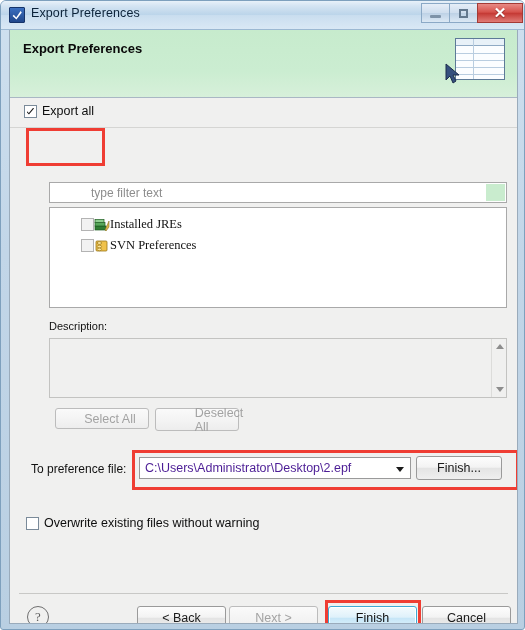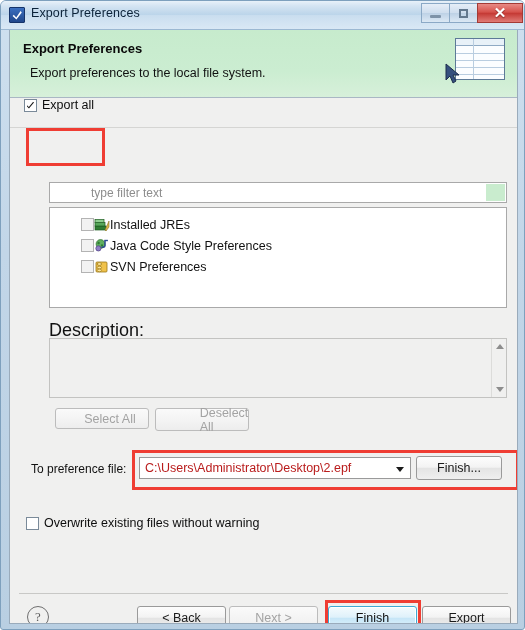--- a/index.html
+++ b/index.html
@@ -171,21 +171,21 @@
   .arrow-cursor {
     position: absolute;
     left: 0px; top: 27px;
     width: 0; height: 0;
   }
   .arrow-cursor svg { display:block; }
 
   
   .exportall-row {
     position: absolute;
-    left: 14px; top: 68px;
+    left: 14px; top: 74px;
     display: flex;
     align-items: center;
     gap: 5px;
   }
   .cbox {
     width: 13px; height: 13px;
     background: #ffffff;
     border: 1px solid #7a8a99;
     box-sizing: border-box;
     position: relative;
@@ -239,37 +239,38 @@
     background: #ffffff;
     border: 1px solid #a9a9a9;
     box-sizing: border-box;
     padding-top: 6px;
   }
   .tree-row {
     height: 21px;
     display: flex;
     align-items: center;
     padding-left: 31px;
+    font-family: Liberation Serif, serif;
   }
   .tcb {
     width: 13px; height: 13px;
     background: #f2f2f2;
     border: 1px solid #b3b3b3;
     box-sizing: border-box;
     flex: none;
   }
   .ticon { width: 16px; height: 16px; flex: none; position: relative; }
   .ticon svg { display:block; }
   .trow-label { font-size: 12.5px; color: #111; white-space: nowrap; }
 
   
   .desc-label {
     position: absolute;
     left: 39px; top: 290px;
-    font-size: 18px;
+    font-size: 11px;
     color: #111;
   }
   .desc-box {
     position: absolute;
     left: 39px; top: 308px;
     width: 458px; height: 60px;
     background: #f0f0ef;
     border: 1px solid #c3c3c1;
     box-sizing: border-box;
   }
@@ -302,21 +303,21 @@
     align-items: center;
     justify-content: center;
     box-sizing: border-box;
     font-family: "Liberation Sans", sans-serif;
     cursor: default;
   }
   .btn.disabled { color: #a3a3a3; border-color: #bcbcbc;
     background: linear-gradient(to bottom, #fafafa 0%, #f4f4f4 50%, #ededed 100%); }
 
   .btn-selall { position:absolute; left: 45px; top: 378px; width: 94px; height: 21px; padding-left: 16px; }
-  .btn-deselall { position:absolute; left: 145px; top: 378px; width: 94px; height: 23px; padding-left: 44px; }
+  .btn-deselall { position:absolute; left: 145px; top: 378px; width: 84px; height: 23px; padding-left: 44px; }
 
   
   .pref-label {
     position: absolute;
     left: 21px; top: 432px;
     font-size: 12px;
     color: #111;
     white-space: nowrap;
   }
   .combo {
@@ -324,21 +325,21 @@
     left: 129px; top: 427px;
     width: 272px; height: 22px;
     background: #ffffff;
     border: 1px solid #9a9a9a;
     box-sizing: border-box;
   }
   .combo-text {
     position: absolute;
     left: 5px; top: 3px;
     font-size: 12.5px;
-    color: #b91c1c;
+    color: #4c1d95;
     white-space: nowrap;
   }
   .combo-arrow {
     position: absolute;
     right: 6px; top: 9px;
     width: 0; height: 0;
     border-left: 4px solid transparent;
     border-right: 4px solid transparent;
     border-top: 5px solid #1a1a1a;
   }
@@ -409,21 +410,20 @@
       <div class="wbtn close">
         <span class="x">✕</span>
       </div>
     </div>
   </div>
 
   <div class="client">
 
     <div class="banner">
       <div class="banner-title">Export Preferences</div>
-      <div class="banner-sub">Export preferences to the local file system.</div>
 
       <div class="banner-art">
         <div class="sheet">
           <div class="hdr"></div>
           <div class="hl" style="top:14px"></div>
           <div class="hl" style="top:21px"></div>
           <div class="hl" style="top:28px"></div>
           <div class="hl" style="top:35px"></div>
           <div class="vl" style="left:17px"></div>
         </div>
@@ -455,35 +455,20 @@
           <svg width="16" height="16" viewBox="0 0 16 16">
             <rect x="1" y="9" width="11" height="4" fill="#2f7d32" stroke="#1d5c20" stroke-width="0.7"></rect>
             <rect x="1" y="5.5" width="10" height="3.5" fill="#57a85a" stroke="#1d5c20" stroke-width="0.7"></rect>
             <rect x="1" y="2.5" width="9" height="3" fill="#8fcf90" stroke="#1d5c20" stroke-width="0.7"></rect>
             <polygon points="11,13 15,4 15,10 12,14" fill="#d9b84a" stroke="#8b7222" stroke-width="0.6"></polygon>
           </svg>
         </span>
         <span class="trow-label">Installed JREs</span>
       </div>
 
-      <div class="tree-row">
-        <div class="tcb"></div>
-        <span class="ticon">
-          <svg width="16" height="16" viewBox="0 0 16 16">
-            <circle cx="6.5" cy="6" r="4.4" fill="#5fb05f" stroke="#2c6b2c" stroke-width="0.7"></circle>
-            <circle cx="4.6" cy="5" r="1.2" fill="#2f7d32"></circle>
-            <circle cx="8" cy="7.4" r="1.1" fill="#2f7d32"></circle>
-            <circle cx="4.4" cy="10.4" r="2.6" fill="#8f7fc4" stroke="#4d3f84" stroke-width="0.7"></circle>
-            <path d="M11 2.5 L11 8.4" stroke="#2b4a8f" stroke-width="1.5" fill="none"></path>
-            <path d="M11 8.4 q-1.8 1.6 -3.4 .4" stroke="#2b4a8f" stroke-width="1.5" fill="none"></path>
-            <rect x="10.3" y="1.8" width="3.6" height="1.4" fill="#2b4a8f"></rect>
-          </svg>
-        </span>
-        <span class="trow-label">Java Code Style Preferences</span>
-      </div>
 
 
       <div class="tree-row">
         <div class="tcb"></div>
         <span class="ticon">
           <svg width="16" height="16" viewBox="0 0 16 16">
             <rect x="2" y="3" width="11" height="10" rx="1" fill="#f0c24b" stroke="#9b7716" stroke-width="0.8"></rect>
             <ellipse cx="5.4" cy="5" rx="2.2" ry="1.4" fill="#fbe49a" stroke="#9b7716" stroke-width="0.7"></ellipse>
             <ellipse cx="5.4" cy="8.6" rx="2.2" ry="1.4" fill="#fbe49a" stroke="#9b7716" stroke-width="0.7"></ellipse>
             <ellipse cx="5.4" cy="11.4" rx="2.2" ry="1.3" fill="#fbe49a" stroke="#9b7716" stroke-width="0.7"></ellipse>
@@ -515,20 +500,20 @@
     <div class="overwrite-row">
       <div class="cbox"></div>
       <span class="lbl">Overwrite existing files without warning</span>
     </div>
 
     <div class="bottom-sep"></div>
     <div class="help-icon">?</div>
     <div class="btn btn-back">&lt; Back</div>
     <div class="btn btn-finish">Finish</div>
     <div class="btn disabled btn-next">Next &gt;</div>
-    <div class="btn btn-cancel">Export</div>
+    <div class="btn btn-cancel">Cancel</div>
 
     <div class="annot annot-exportall"></div>
     <div class="annot annot-preffile"></div>
     <div class="annot annot-finish"></div>
 
   </div>
 </div>
 
 </body></html>

